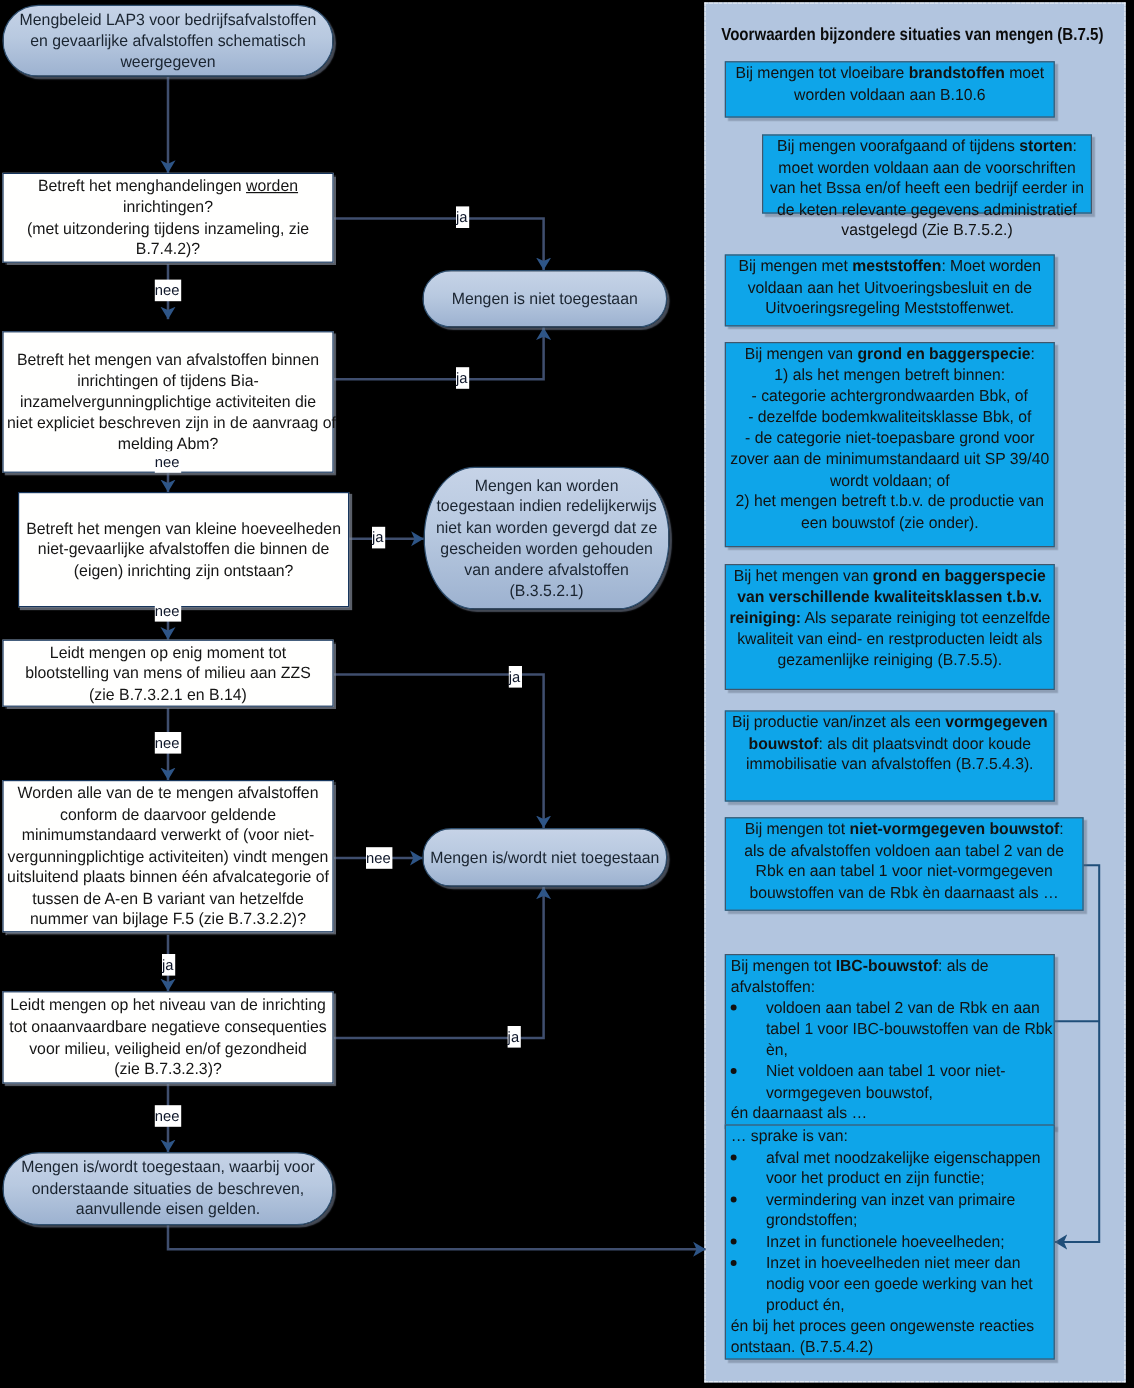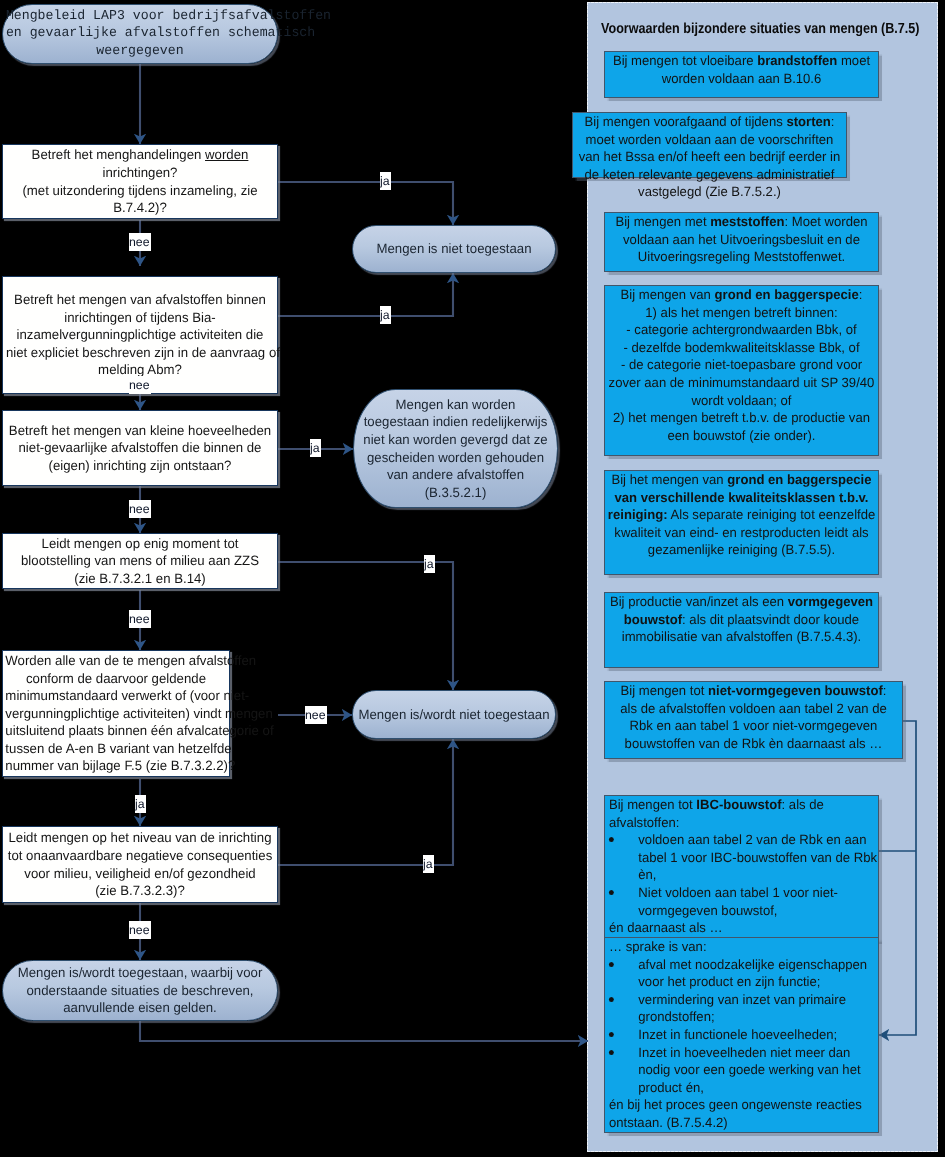--- a/index.html
+++ b/index.html
@@ -46,21 +46,21 @@
   <div id="panel"></div>
   <div id="panel-title">Voorwaarden bijzondere situaties van mengen (B.7.5)</div>
 
   <div class="card" style="left:604px;top:51px;width:275px;height:47px;">
     <div class="cin">
       <span>Bij mengen tot vloeibare </span><b>brandstoffen</b><span> moet</span><br>
       <span>worden voldaan aan B.10.6</span>
     </div>
   </div>
 
-  <div class="card" style="left:572px;top:112px;width:275px;height:66px;">
+  <div class="card" style="left:635px;top:112px;width:275px;height:66px;">
     <div class="cin">
       <span>Bij mengen voorafgaand of tijdens </span><b>storten</b><span>:</span><br>
       <span>moet worden voldaan aan de voorschriften</span><br>
       <span>van het Bssa en/of heeft een bedrijf eerder in</span><br>
       <span>de keten relevante gegevens administratief</span><br>
       <span>vastgelegd (Zie B.7.5.2.)</span>
     </div>
   </div>
 
   <div class="card" style="left:604px;top:212px;width:275px;height:60px;">
@@ -131,21 +131,21 @@
         <li><span class="bt">•</span><span>afval met noodzakelijke eigenschappen</span><br><span>voor het product en zijn functie;</span></li>
         <li><span class="bt">•</span><span>vermindering van inzet van primaire</span><br><span>grondstoffen;</span></li>
         <li><span class="bt">•</span><span>Inzet in functionele hoeveelheden;</span></li>
         <li><span class="bt">•</span><span>Inzet in hoeveelheden niet meer dan</span><br><span>nodig voor een goede werking van het</span><br><span>product én,</span></li>
       </ul>
       <span>én bij het proces geen ongewenste reacties</span><br>
       <span>ontstaan. (B.7.5.4.2)</span>
     </div>
   </div>
 
-  <div class="node pill" style="left:2px;top:4px;width:276px;height:60px;border-radius:30px;font-family:Liberation Mono, monospace;">
+  <div class="node pill" style="left:2px;top:4px;width:276px;height:60px;border-radius:30px;">
     <div class="txt">
       <span>Mengbeleid LAP3 voor bedrijfsafvalstoffen</span><br>
       <span>en gevaarlijke afvalstoffen schematisch</span><br>
       <span>weergegeven</span>
     </div>
   </div>
 
   <div class="node rect" style="left:2px;top:144px;width:276px;height:75px;">
     <div class="txt">
       <span>Betreft het menghandelingen </span><u>worden</u><br>
@@ -158,37 +158,37 @@
   <div class="node rect" style="left:2px;top:266px;width:276px;height:118px;margin-top:10px;">
     <div class="txt">
       <span>Betreft het mengen van afvalstoffen binnen</span><br>
       <span>inrichtingen of tijdens Bia-</span><br>
       <span>inzamelvergunningplichtige activiteiten die</span><br>
       <span>niet expliciet beschreven zijn in de aanvraag of</span><br>
       <span>melding Abm?</span>
     </div>
   </div>
 
-  <div class="node rect" style="left:2px;top:410px;width:276px;height:76px;">
+  <div class="node rect" style="left:15px;top:410px;width:276px;height:96px;">
     <div class="txt">
       <span>Betreft het mengen van kleine hoeveelheden</span><br>
       <span>niet-gevaarlijke afvalstoffen die binnen de</span><br>
       <span>(eigen) inrichting zijn ontstaan?</span>
     </div>
   </div>
 
   <div class="node rect" style="left:2px;top:533px;width:276px;height:56px;">
     <div class="txt">
       <span>Leidt mengen op enig moment tot</span><br>
       <span>blootstelling van mens of milieu aan ZZS</span><br>
       <span>(zie B.7.3.2.1 en B.14)</span>
     </div>
   </div>
 
-  <div class="node rect" style="left:2px;top:650px;width:228px;height:127px;">
+  <div class="node rect" style="left:2px;top:650px;width:276px;height:127px;">
     <div class="txt">
       <span>Worden alle van de te mengen afvalstoffen</span><br>
       <span>conform de daarvoor geldende</span><br>
       <span>minimumstandaard verwerkt of (voor niet-</span><br>
       <span>vergunningplichtige activiteiten) vindt mengen</span><br>
       <span>uitsluitend plaats binnen één afvalcategorie of</span><br>
       <span>tussen de A-en B variant van hetzelfde</span><br>
       <span>nummer van bijlage F.5 (zie B.7.3.2.2)?</span>
     </div>
   </div>

